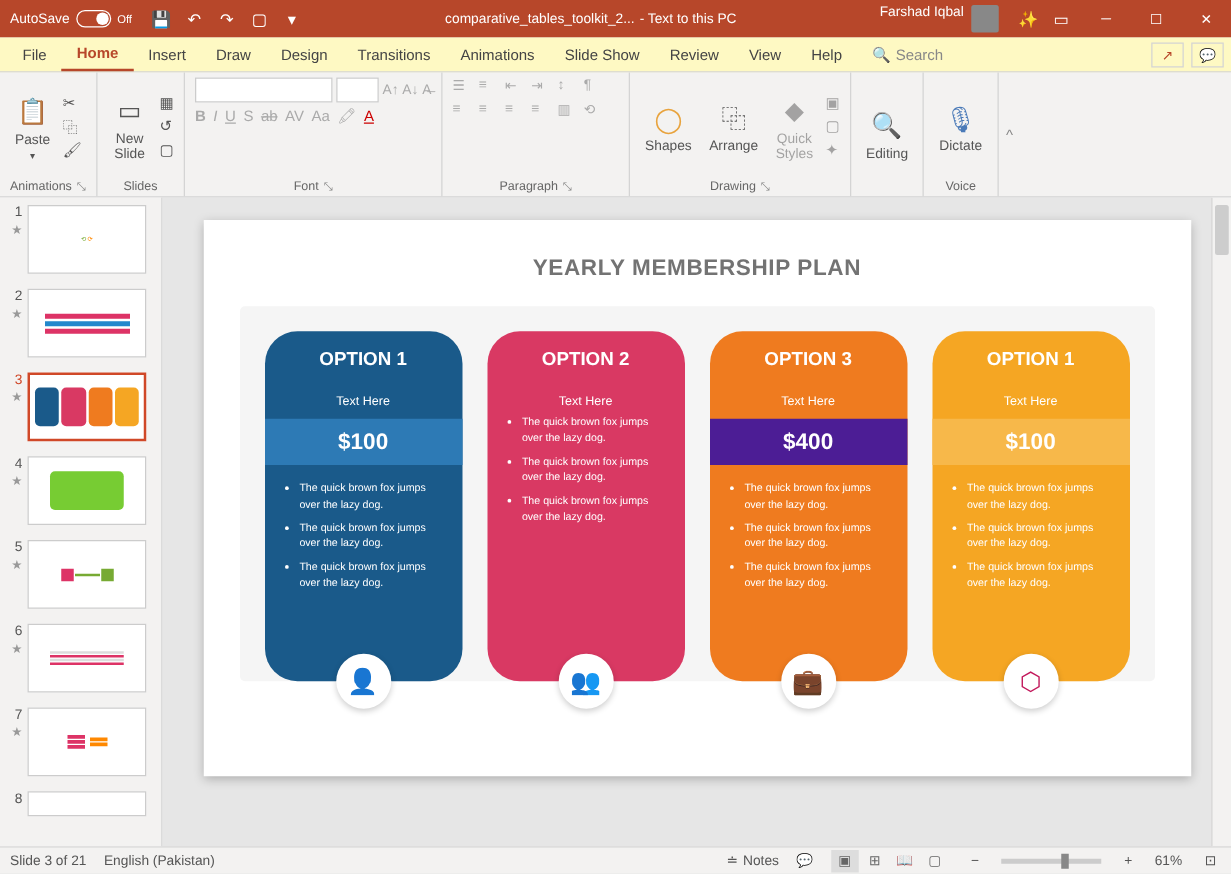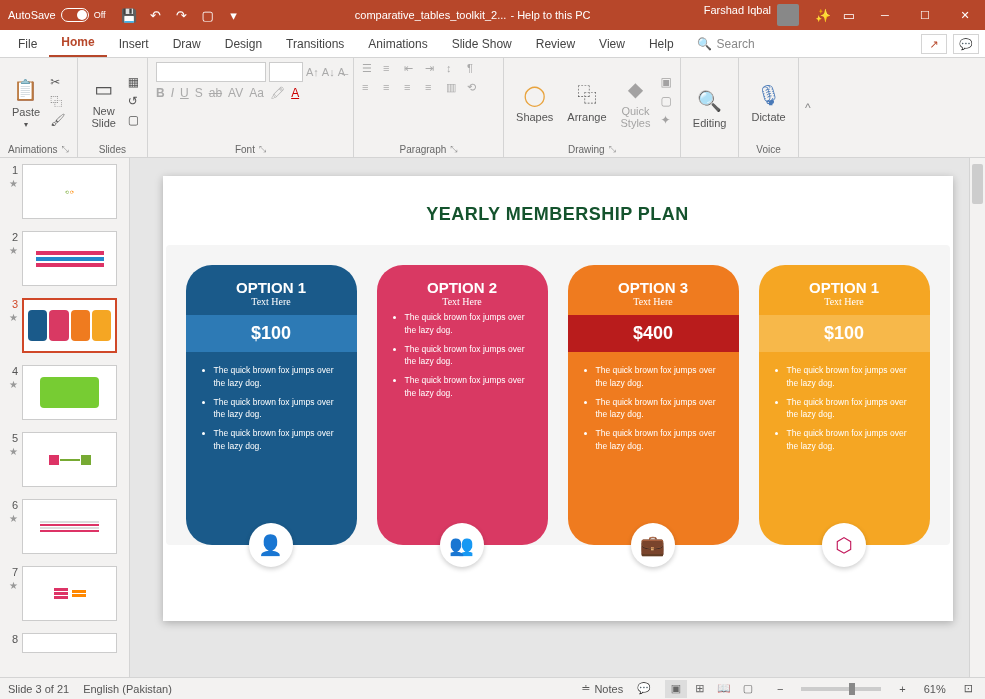--- a/index.html
+++ b/index.html
@@ -12,21 +12,21 @@
 .toggle::after { content: ""; position: absolute; right: 1px; top: 1px; width: 10px; height: 10px; background: #fff; border-radius: 50%; }
 .qat { display: flex; gap: 10px; padding: 0 8px; align-items: center; }
 .qat-icon { width: 16px; height: 16px; display: flex; align-items: center; justify-content: center; font-size: 13px; }
 .titlebar .filename { flex: 1; text-align: center; display: flex; justify-content: center; gap: 4px; }
 .titlebar .user { padding: 0 8px; display: flex; align-items: flex-start; gap: 6px; }
 .avatar { width: 22px; height: 22px; background: #888; border-radius: 2px; }
 .winbtns { display: flex; }
 .winbtn { width: 40px; height: 30px; display: flex; align-items: center; justify-content: center; font-size: 11px; }
 
 
-.menubar { height: 28px; background: #ffffff; border-bottom: 1px solid #d4d4d4; display: flex; align-items: flex-end; padding: 0 6px; font-size: 12px; }
+.menubar { height: 28px; background: #fef9c3; border-bottom: 1px solid #d4d4d4; display: flex; align-items: flex-end; padding: 0 6px; font-size: 12px; }
 .menu-item { padding: 6px 12px; color: #444; }
 .menu-item.active { color: #b7472a; border-bottom: 2px solid #b7472a; font-weight: 600; }
 .menu-right { margin-left: auto; display: flex; gap: 6px; align-items: center; padding-bottom: 3px; }
 .rbox { width: 26px; height: 20px; border: 1px solid #d4d4d4; display: flex; align-items: center; justify-content: center; font-size: 11px; color: #b7472a; }
 
 
 .ribbon { height: 100px; background: #f3f2f1; border-bottom: 1px solid #d4d4d4; display: flex; font-size: 11px; color: #555; }
 .rgroup { border-right: 1px solid #d4d4d4; padding: 4px 8px 2px; display: flex; flex-direction: column; justify-content: space-between; }
 .rgroup-label { text-align: center; font-size: 10px; color: #666; padding-top: 2px; display: flex; justify-content: center; align-items: center; gap: 4px; }
 .rgroup-body { display: flex; align-items: center; gap: 6px; flex: 1; }
@@ -51,28 +51,28 @@
 .thumb { width: 95px; height: 55px; background: #fff; border: 1px solid #ccc; position: relative; }
 .thumb.active { border: 2px solid #d04828; }
 .thumb-inner { position: absolute; inset: 4px; display: flex; gap: 2px; align-items: center; justify-content: center; }
 .tcard { flex: 1; height: 70%; border-radius: 4px; }
 
 .canvas-area { flex: 1; background: #e6e6e6; display: flex; justify-content: center; padding-top: 18px; position: relative; overflow: hidden; }
 .vscroll { position: absolute; right: 0; top: 0; width: 16px; height: 100%; background: #f3f2f1; border-left: 1px solid #d4d4d4; }
 .vscroll-thumb { position: absolute; top: 6px; left: 2px; right: 2px; height: 40px; background: #cdcdcd; border-radius: 2px; }
 
 .slide { width: 790px; height: 445px; background: #fff; box-shadow: 0 2px 8px rgba(0,0,0,0.25); display: flex; flex-direction: column; align-items: center; padding-top: 28px; }
-.slide-title { color: #14532d; font-weight: 700; font-size: 18px; letter-spacing: 0.5px; }
+.slide-title { color: #737373; font-weight: 700; font-size: 18px; letter-spacing: 0.5px; }
 .card-wrap { display: flex; gap: 20px; margin-top: 20px; background: #f5f5f5; padding: 20px 20px 0; border-radius: 4px; }
-.card { width: 171px; height: 280px; border-radius: 26px; color: #fff; padding: 14px 12px 0; position: relative; }
+.card { width: 158px; height: 280px; border-radius: 26px; color: #fff; padding: 14px 12px 0; position: relative; }
 .c1 { background: #1a5a8a; } .c2 { background: #d93963; } .c3 { background: #ef7b1f; } .c4 { background: #f5a623; }
 .card h3 { text-align: center; font-size: 15px; font-weight: 700; }
-.card .sub { text-align: center; font-size: 10px; margin-top: 0; font-family: Liberation Serif, serif; }
+.card .sub { text-align: center; font-size: 10px; margin-top: 20px; }
 .price { text-align: center; font-size: 18px; font-weight: 700; padding: 8px 0; margin: 8px -12px; }
-.c1 .price { background: #2d7ab5; } .c2 .price { background: #e05078; } .c3 .price { background: #b91c1c; } .c4 .price { background: #f7b84a; }
+.c1 .price { background: #2d7ab5; } .c2 .price { background: #e05078; } .c3 .price { background: #4c1d95; } .c4 .price { background: #f7b84a; }
 .bullets { font-size: 8.5px; padding: 4px 6px 0 16px; line-height: 1.5; }
 .bullets li { margin-bottom: 6px; }
 .badge { position: absolute; bottom: -22px; left: 50%; transform: translateX(-50%); width: 44px; height: 44px; background: #fff; border-radius: 50%; box-shadow: 0 2px 5px rgba(0,0,0,0.2); display: flex; align-items: center; justify-content: center; font-size: 20px; }
 .c1 .badge { color: #3db2c4; } .c2 .badge { color: #ee5a24; } .c3 .badge { color: #d93963; } .c4 .badge { color: #c2185b; }
 
 
 .status { height: 22px; background: #f3f2f1; border-top: 1px solid #d4d4d4; display: flex; align-items: center; font-size: 11px; color: #555; padding: 0 8px; gap: 14px; }
 .status .spacer { flex: 1; }
 .status-btn { display: flex; align-items: center; gap: 4px; }
 .view-btns { display: flex; gap: 2px; }
@@ -92,21 +92,21 @@
   </div>
   <div class="qat">
     <span class="qat-icon">💾</span>
     <span class="qat-icon">↶</span>
     <span class="qat-icon">↷</span>
     <span class="qat-icon">▢</span>
     <span class="qat-icon">▾</span>
   </div>
   <div class="filename">
     <span>comparative_tables_toolkit_2...</span>
-    <span>- Help to this PC</span>
+    <span>- Text to this PC</span>
   </div>
   <div class="user">
     <span>Farshad Iqbal</span>
     <div class="avatar"></div>
   </div>
   <div class="qat">
     <span class="qat-icon">✨</span>
     <span class="qat-icon">▭</span>
   </div>
   <div class="winbtns">

